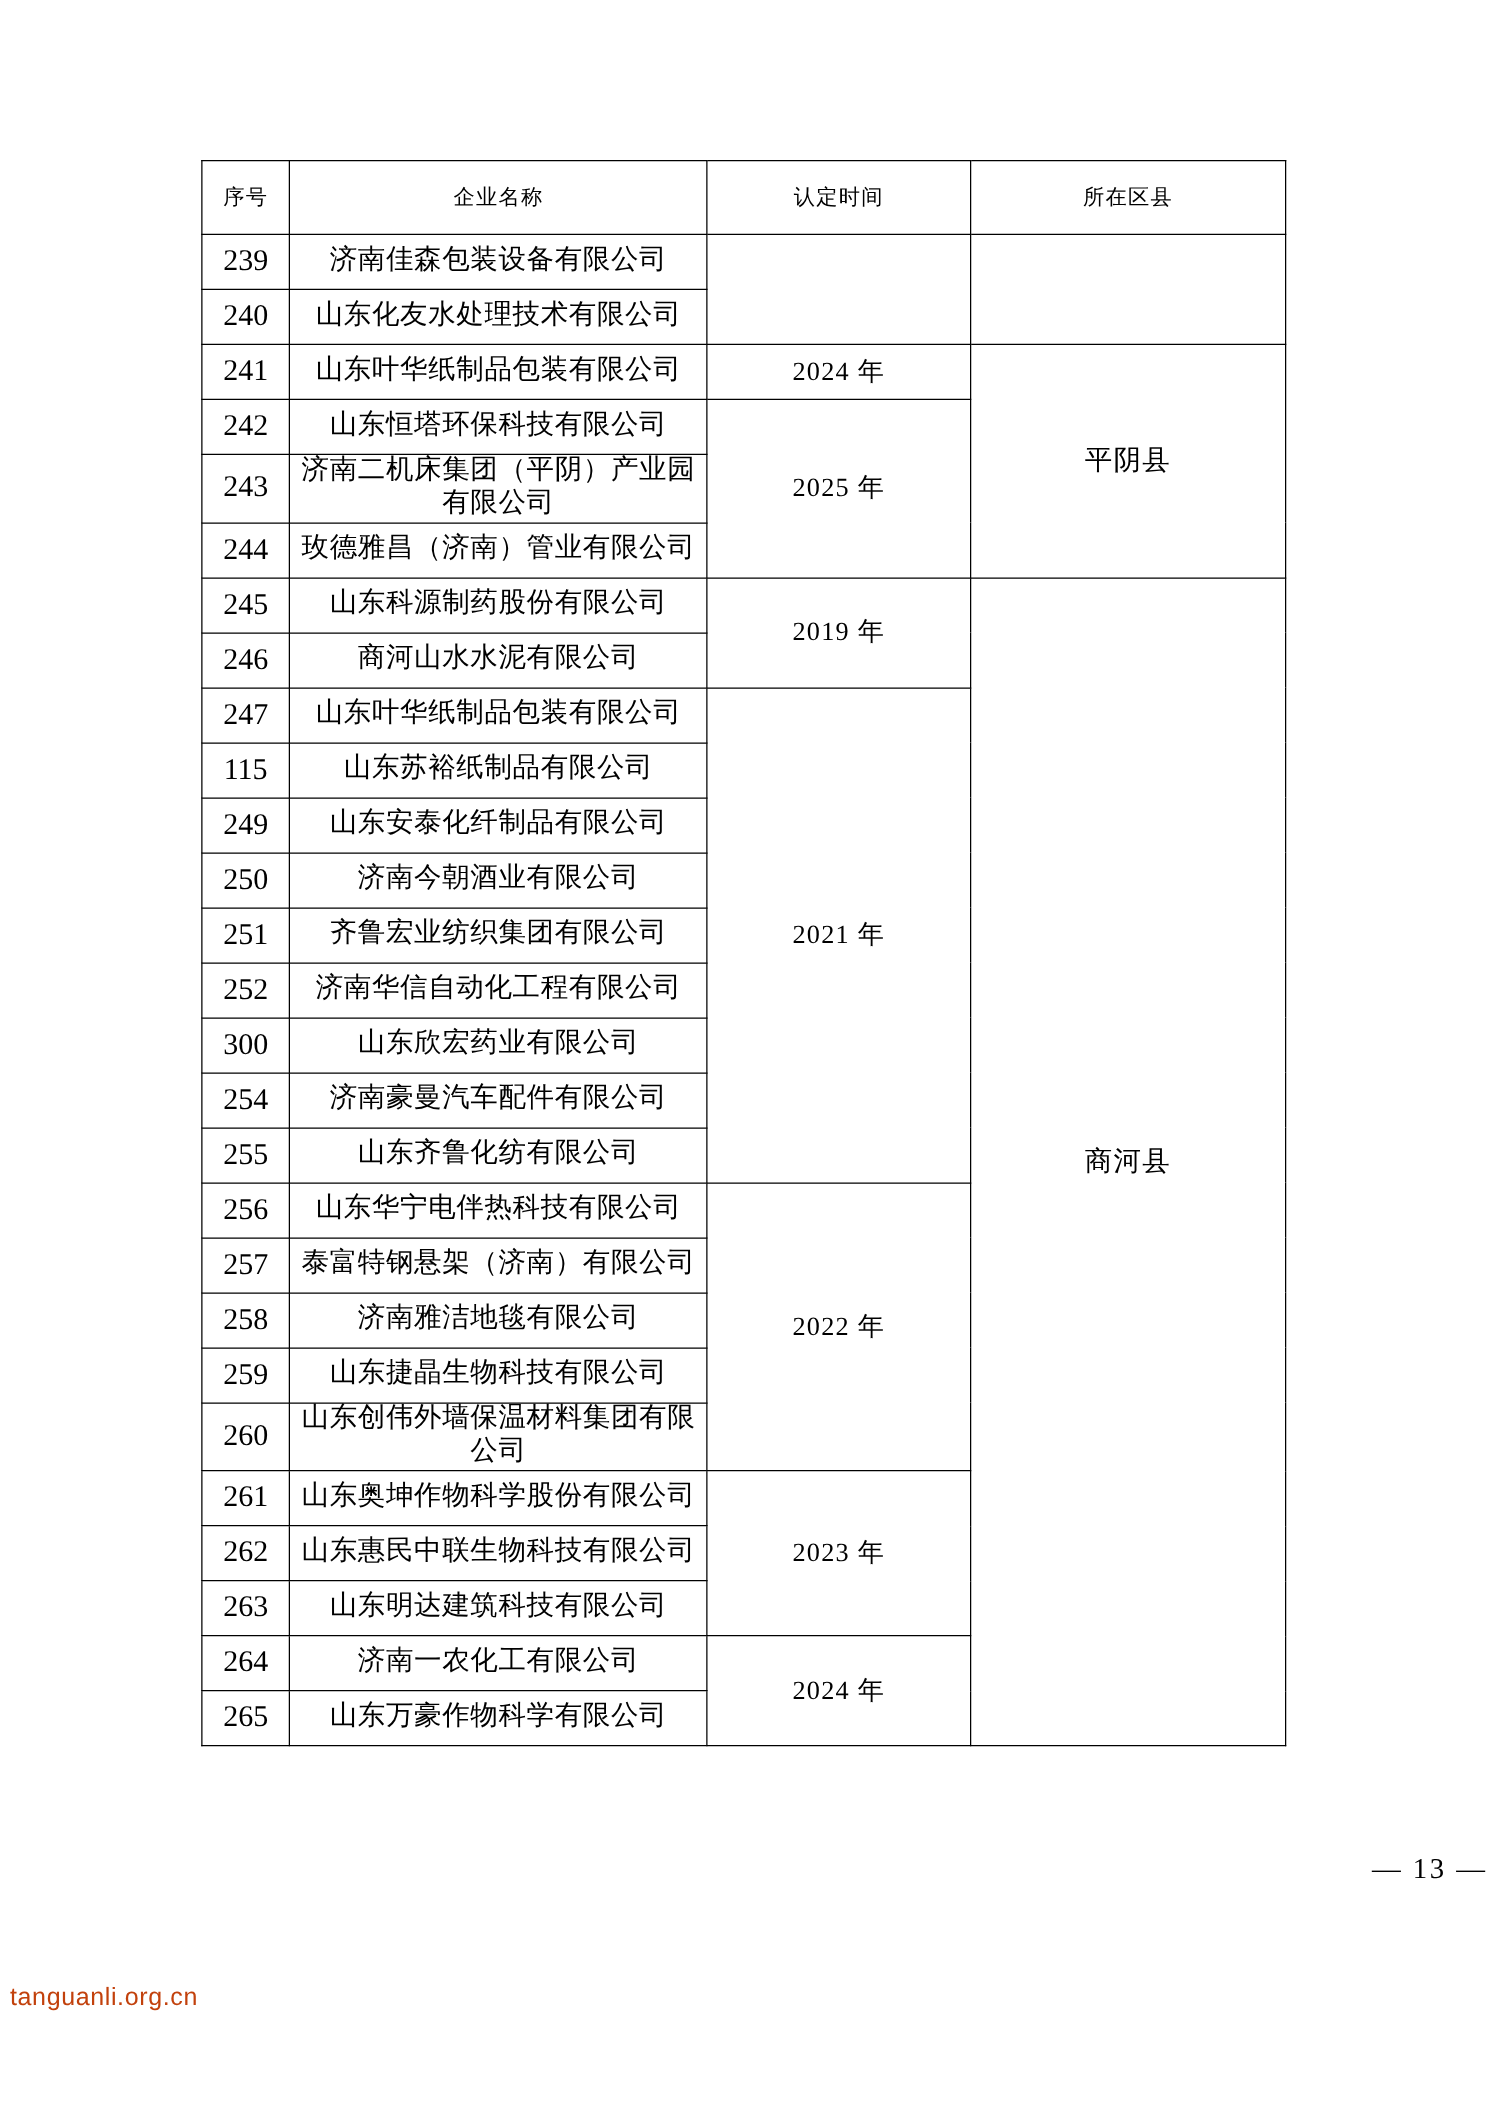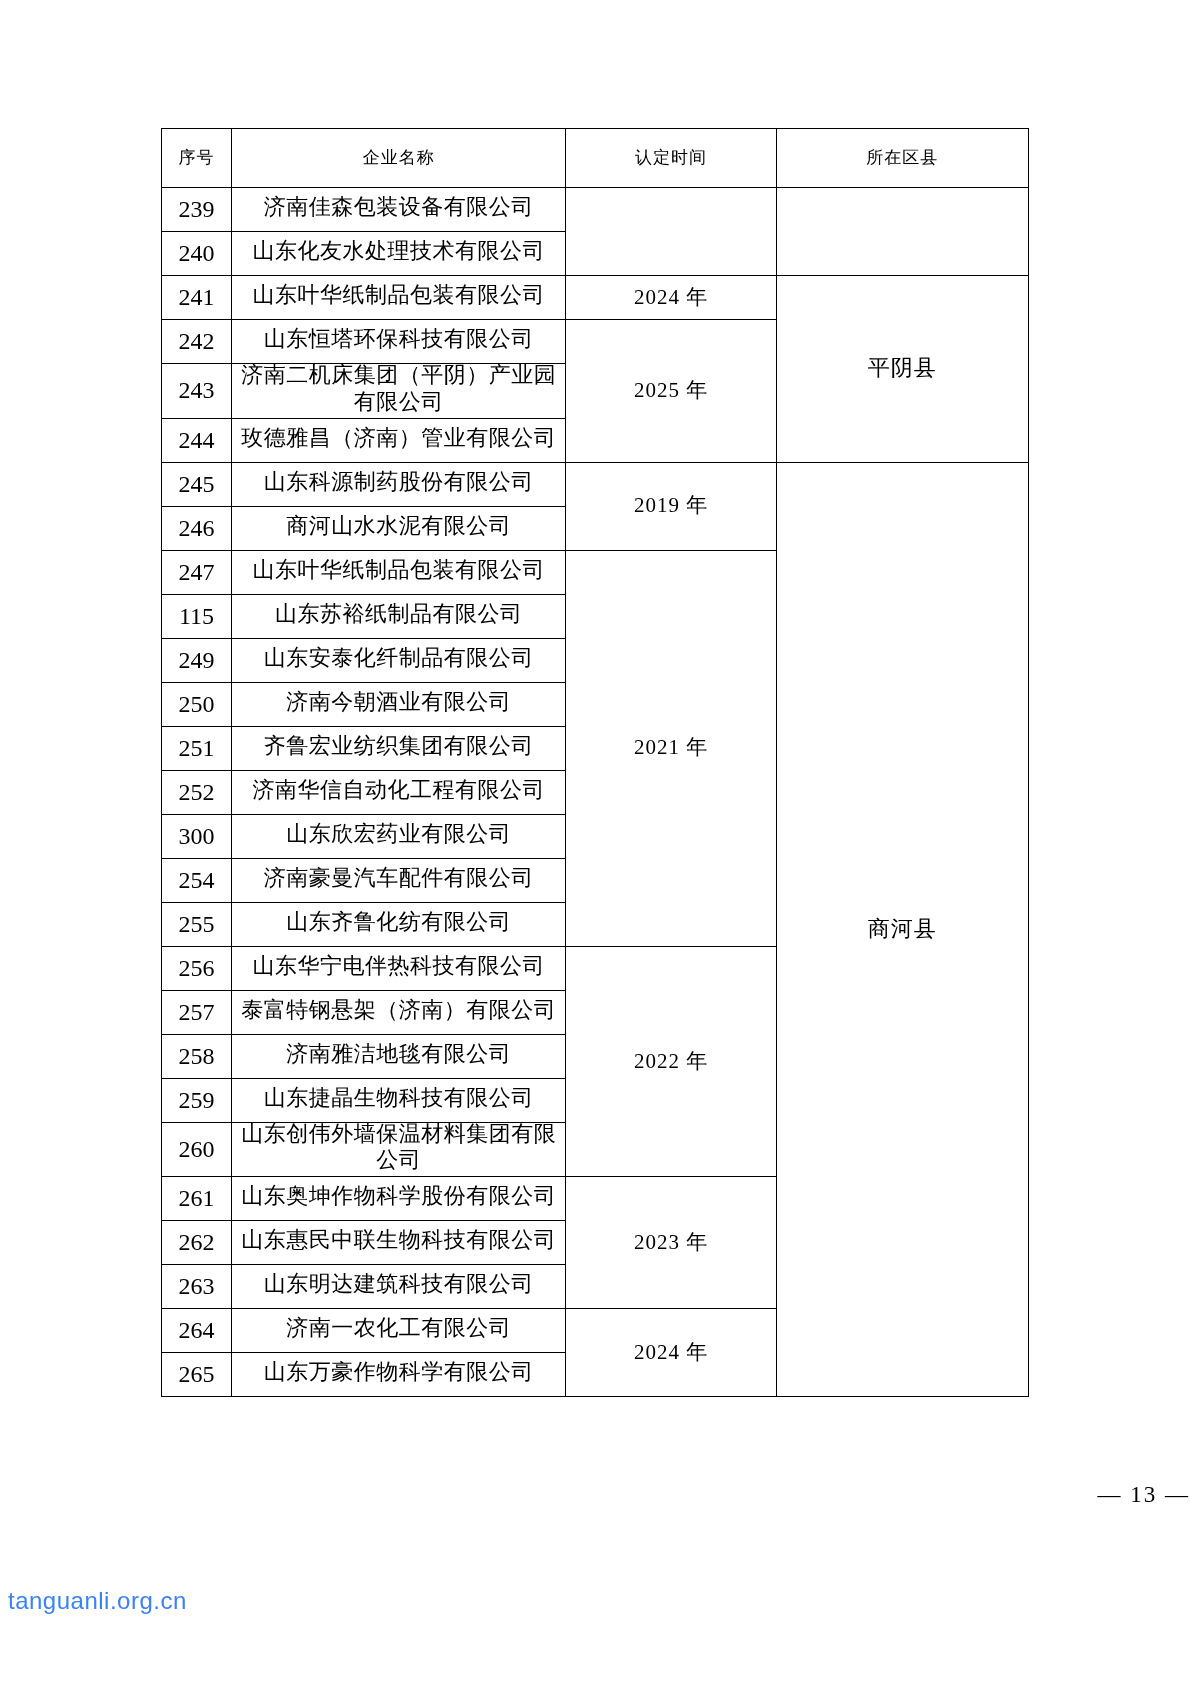--- a/index.html
+++ b/index.html
@@ -74,22 +74,22 @@
     width: 1190px;
     text-align: right;
     font-size: 23px;
     letter-spacing: 2px;
   }
   .watermark {
     position: absolute;
     left: 8px;
     top: 1587px;
     font-family: "Liberation Sans", sans-serif;
-    font-size: 24px;
-    color: #3b82f6;
+    font-size: 20px;
+    color: #c2410c;
     letter-spacing: 0.5px;
   }
 </style>
 </head>
 <body>
 
 <div class="page">
 
   <table class="doc-table">
     <colgroup>

